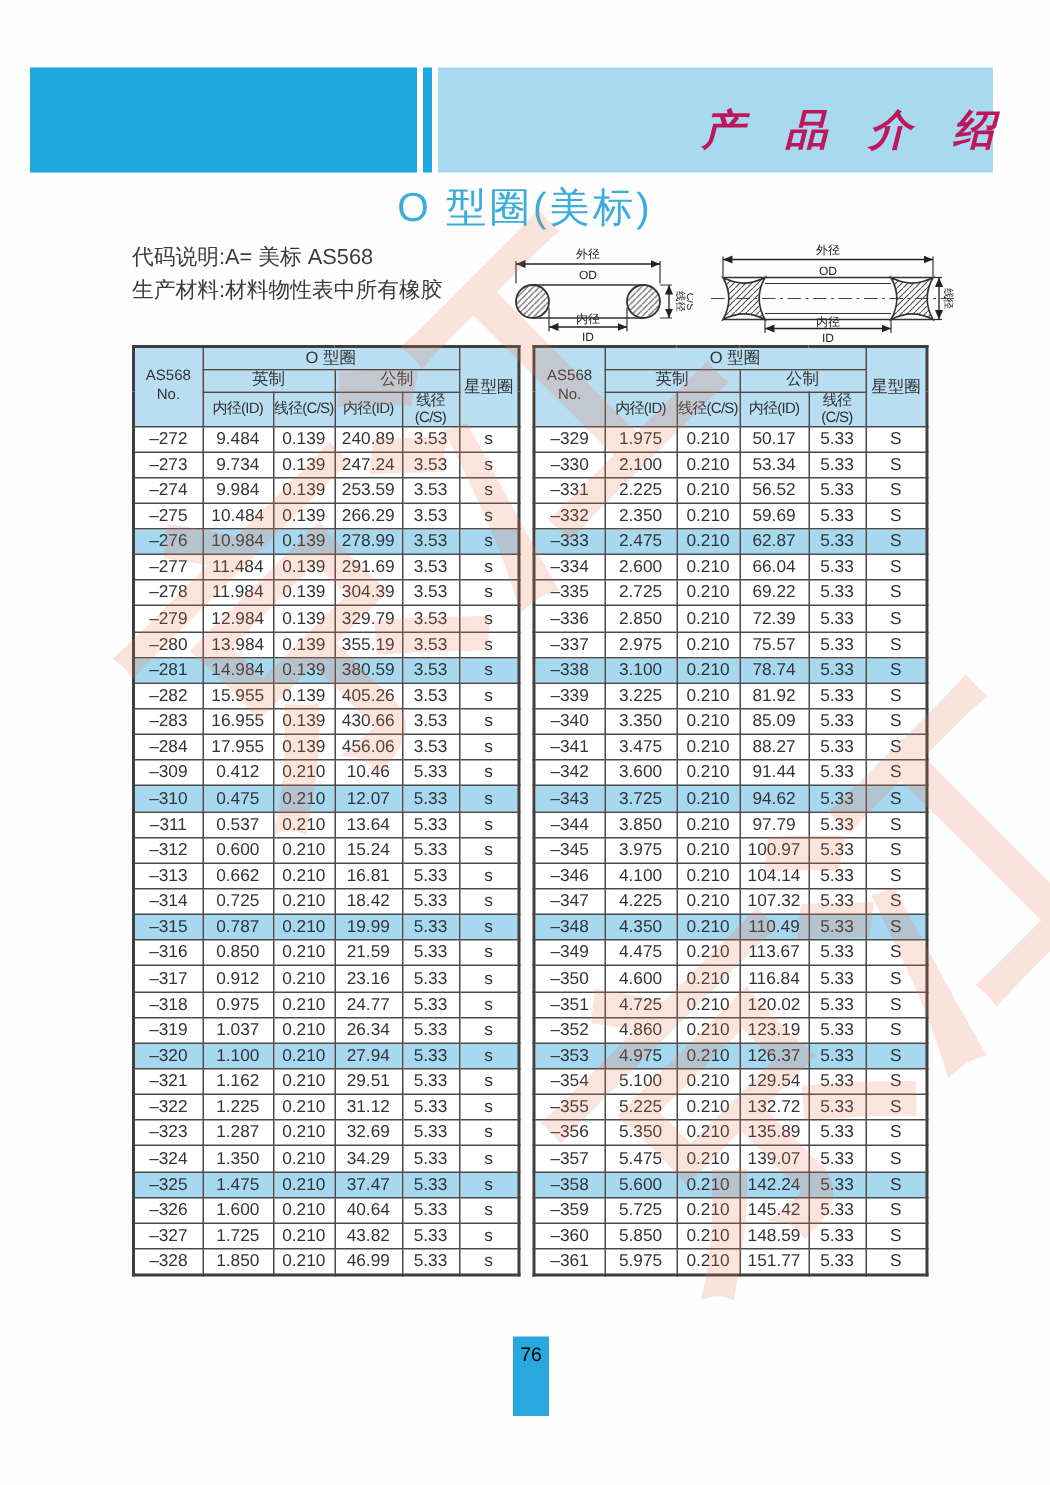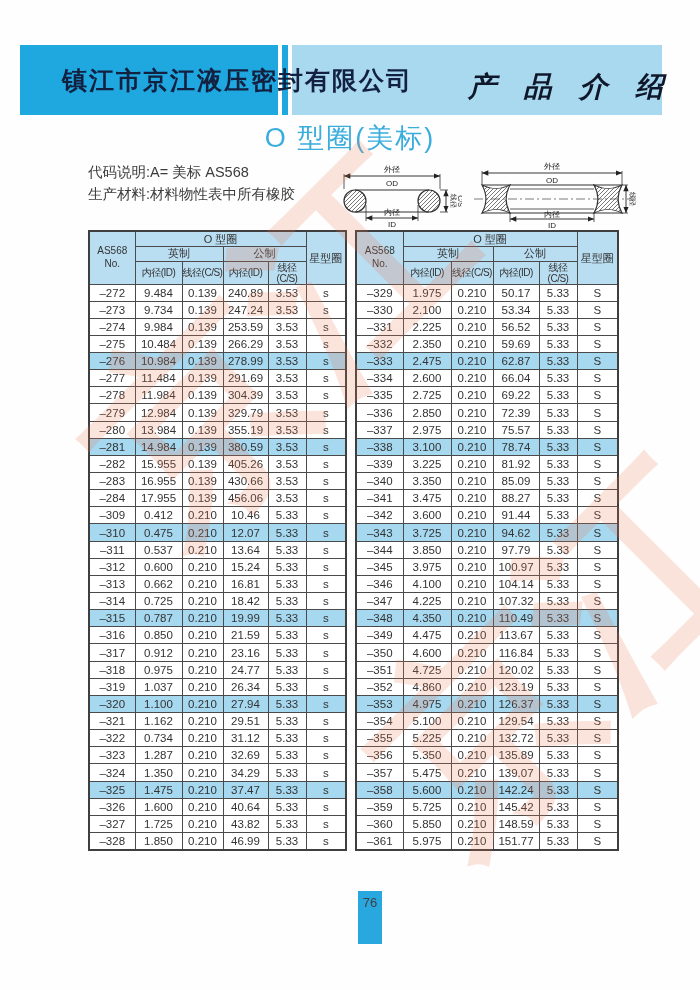--- a/index.html
+++ b/index.html
@@ -17,21 +17,21 @@
 
   
   .banner-left{position:absolute;left:20px;top:45px;width:258px;height:70px;background:var(--blue);}
   .banner-stripe{position:absolute;left:282px;top:45px;width:6px;height:70px;background:var(--blue);}
   .banner-right{position:absolute;left:292px;top:45px;width:370px;height:70px;background:var(--lightblue);}
   .company{position:absolute;left:62px;top:45px;height:70px;display:flex;align-items:center;
     font-family:"DejaVu Serif",serif;font-weight:bold;font-size:25px;letter-spacing:2px;
     color:#13203f;z-index:3;white-space:nowrap;}
   .section-title{position:absolute;left:468px;top:45px;height:84px;display:flex;align-items:center;
     font-family:"DejaVu Serif",serif;font-weight:bold;font-style:italic;font-size:28px;
-    letter-spacing:9px;color:#0f172a;z-index:3;white-space:nowrap;}
+    letter-spacing:9px;color:#be185d;z-index:3;white-space:nowrap;}
 
   
   .page-title{position:absolute;left:0;top:120px;width:700px;text-align:center;
     font-size:27px;font-weight:normal;color:var(--titleblue);letter-spacing:2px;}
   .info{position:absolute;left:88px;top:161px;font-size:14.5px;line-height:22px;color:#3c3c3c;}
 
   
   .diagram{position:absolute;text-align:right;}
   .diagram-o{left:340px;top:163px;}
   .diagram-x{left:474px;top:160px;}
@@ -51,32 +51,31 @@
   .data-table tbody tr.hl td{background:var(--hl);}
 
   
   .wm{position:absolute;z-index:6;pointer-events:none;font-family:"DejaVu Serif",serif;
     font-weight:bold;font-size:215px;line-height:1;color:rgba(234,118,82,0.20);
     transform:rotate(-45deg);white-space:nowrap;}
   .wm1{left:60px;top:235px;}
   .wm2{left:345px;top:545px;}
 
   
-  .pagenum{position:absolute;left:358px;top:891px;width:24px;height:53px;background:#29a8e0;
-    color:#404040;font-size:13px;text-align:center;padding-top:4px;}
+  .pagenum{position:absolute;left:342px;top:891px;width:24px;height:53px;background:#29a8e0;
+    color:#000000;font-size:13px;text-align:center;padding-top:4px;}
 </style>
 </head>
 <body>
 
 <div class="page">
 
   <div class="banner-left"></div>
   <div class="banner-stripe"></div>
   <div class="banner-right"></div>
-  <div class="company">镇江市京江液压密封有限公司</div>
   <div class="section-title">产 品 介 绍</div>
 
   <div class="page-title">O 型圈(美标)</div>
 
   <div class="info">
     <div>代码说明:A= 美标 AS568</div>
     <div>生产材料:材料物性表中所有橡胶</div>
   </div>
 
   <div class="diagram diagram-o">
@@ -382,21 +381,21 @@
         <tr>
           <td>–321</td>
           <td>1.162</td>
           <td>0.210</td>
           <td>29.51</td>
           <td>5.33</td>
           <td>s</td>
         </tr>
         <tr>
           <td>–322</td>
-          <td>0.734</td>
+          <td>1.225</td>
           <td>0.210</td>
           <td>31.12</td>
           <td>5.33</td>
           <td>s</td>
         </tr>
         <tr>
           <td>–323</td>
           <td>1.287</td>
           <td>0.210</td>
           <td>32.69</td>

